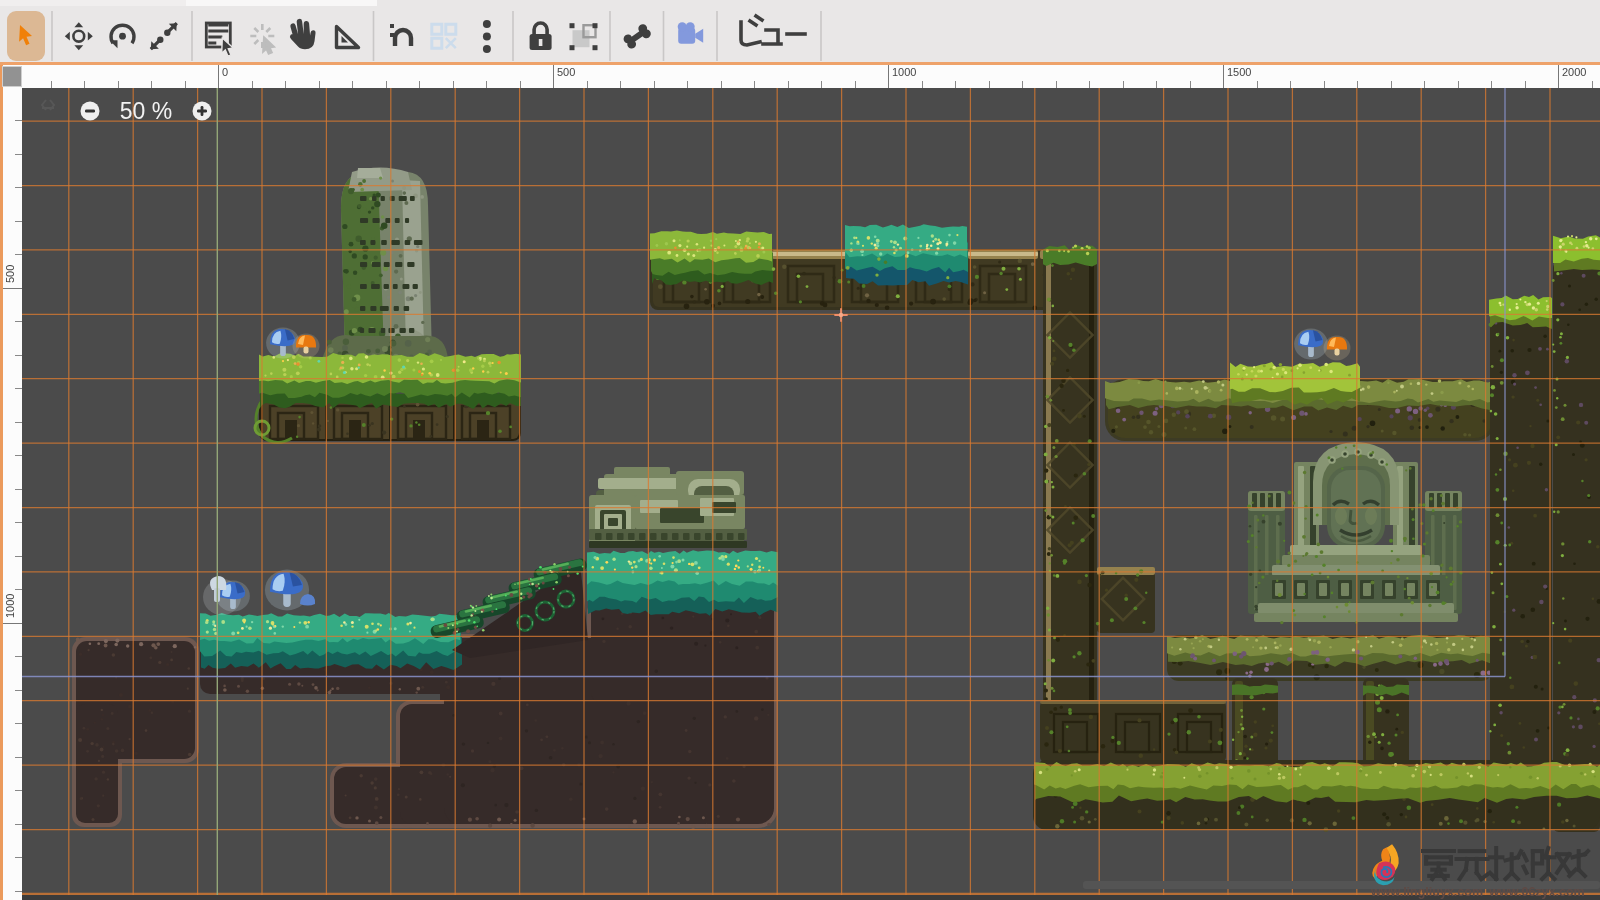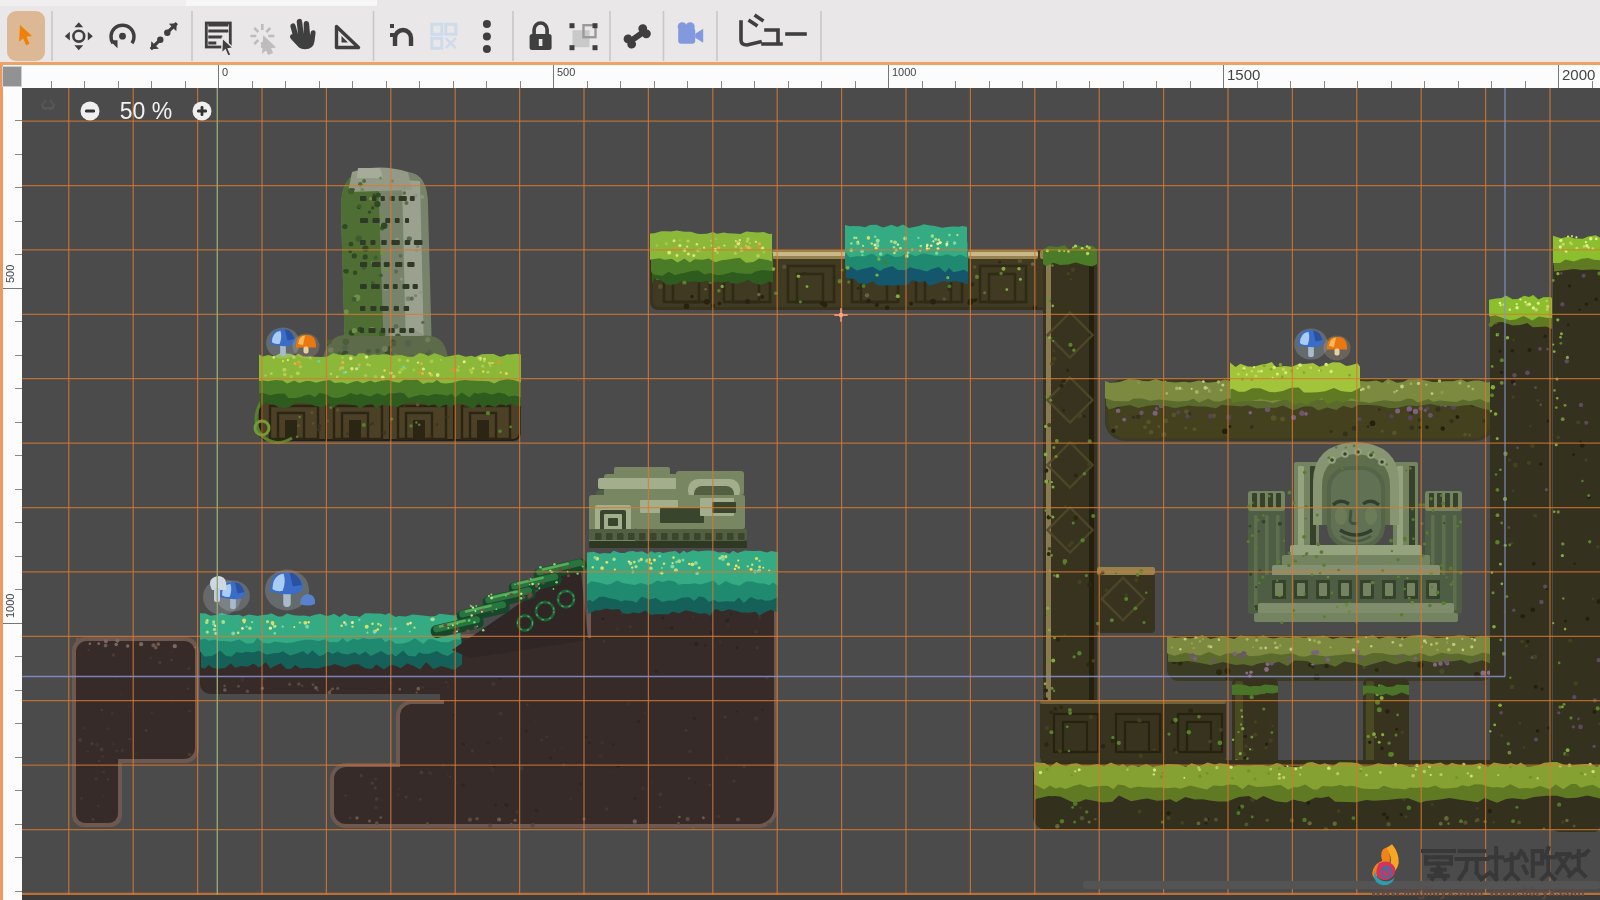--- a/index.html
+++ b/index.html
@@ -2383,22 +2383,22 @@
       <div style="position:absolute;left:1390.5px;top:16px;width:1px;height:7px;background:#888"></div>
       <div style="position:absolute;left:1424.0px;top:16px;width:1px;height:7px;background:#888"></div>
       <div style="position:absolute;left:1457.5px;top:16px;width:1px;height:7px;background:#888"></div>
       <div style="position:absolute;left:1491.0px;top:16px;width:1px;height:7px;background:#888"></div>
       <div style="position:absolute;left:1524.5px;top:16px;width:1px;height:7px;background:#888"></div>
       <div style="position:absolute;left:1558.0px;top:0;width:1px;height:23px;background:#777"></div>
       <div style="position:absolute;left:1591.5px;top:16px;width:1px;height:7px;background:#888"></div>
       <div style="position:absolute;left:222px;top:1px;font-size:11px;color:#444">0</div>
       <div style="position:absolute;left:557px;top:1px;font-size:11px;color:#444">500</div>
       <div style="position:absolute;left:892px;top:1px;font-size:11px;color:#444">1000</div>
-      <div style="position:absolute;left:1227px;top:1px;font-size:15px;color:#444">1500</div>
-      <div style="position:absolute;left:1562px;top:1px;font-size:15px;color:#444">2000</div>
+      <div style="position:absolute;left:1227px;top:1px;font-size:11px;color:#444">1500</div>
+      <div style="position:absolute;left:1562px;top:1px;font-size:11px;color:#444">2000</div>
     </div>
     <div style="position:absolute;left:2px;top:88px;width:20px;height:812px;background:#fcfcfc;overflow:hidden">
       <div style="position:absolute;top:32.0px;left:13px;width:7px;height:1px;background:#888"></div>
       <div style="position:absolute;top:65.5px;left:13px;width:7px;height:1px;background:#888"></div>
       <div style="position:absolute;top:99.0px;left:13px;width:7px;height:1px;background:#888"></div>
       <div style="position:absolute;top:132.5px;left:13px;width:7px;height:1px;background:#888"></div>
       <div style="position:absolute;top:166.0px;left:13px;width:7px;height:1px;background:#888"></div>
       <div style="position:absolute;top:199.5px;left:0;width:20px;height:1px;background:#777"></div>
       <div style="position:absolute;top:233.0px;left:13px;width:7px;height:1px;background:#888"></div>
       <div style="position:absolute;top:266.5px;left:13px;width:7px;height:1px;background:#888"></div>

